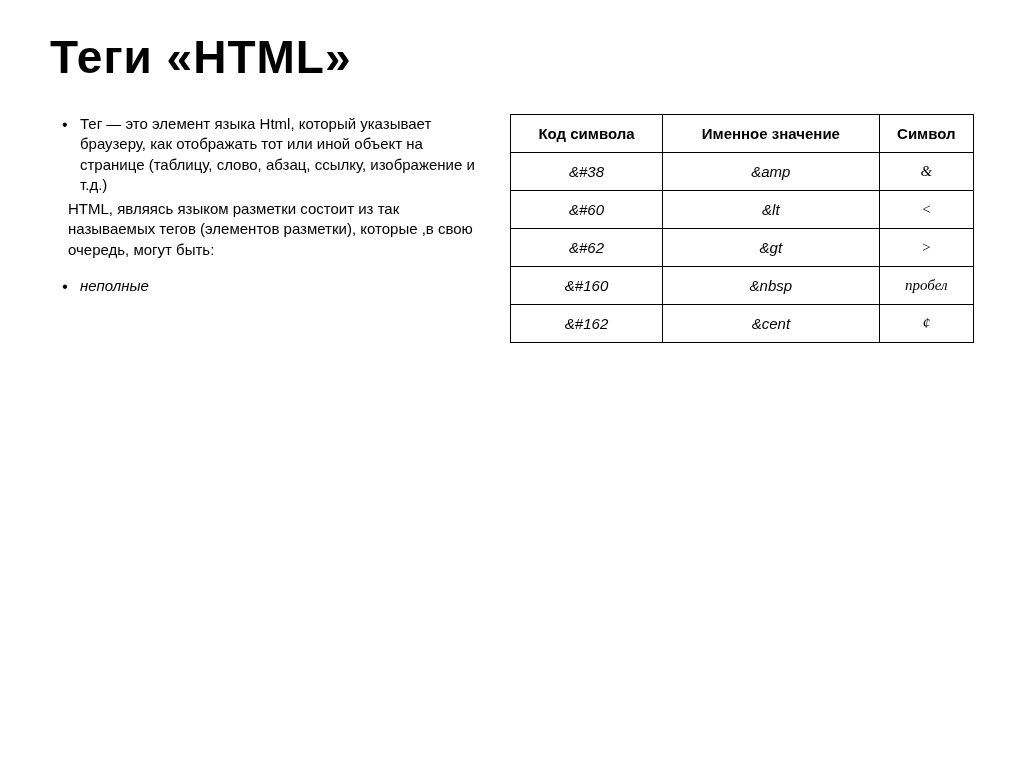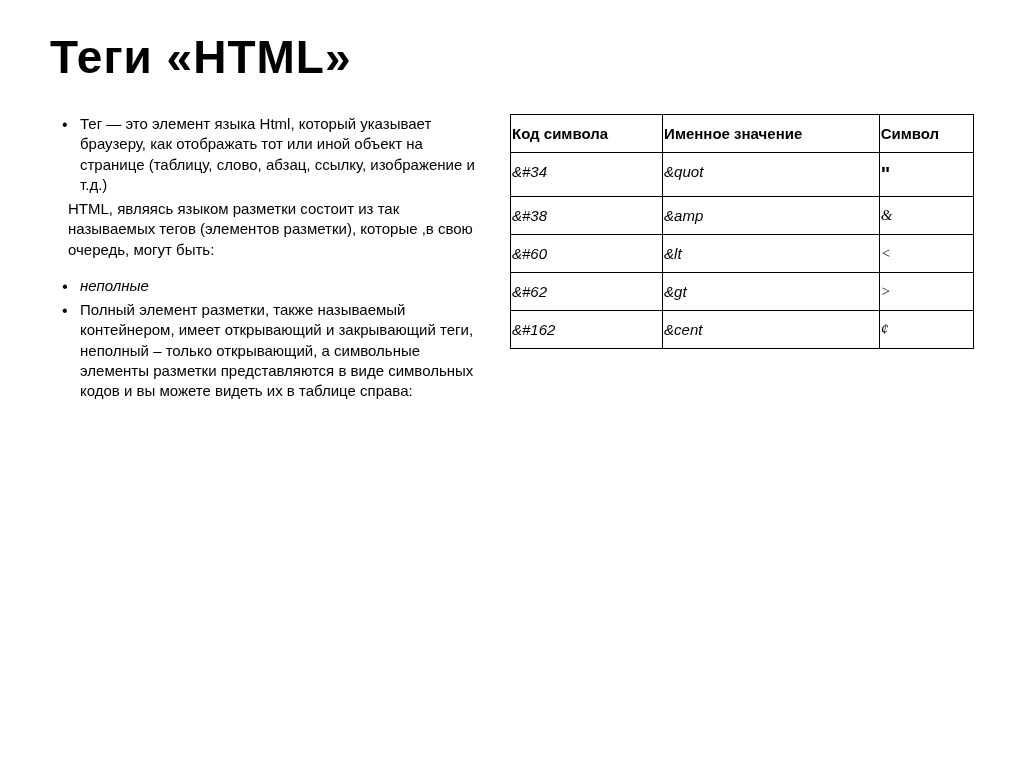--- a/index.html
+++ b/index.html
@@ -53,21 +53,21 @@
     margin-bottom: 16px;
   }
   table {
     border-collapse: collapse;
     width: 100%;
     font-size: 15px;
   }
   th, td {
     border: 1px solid #000;
     padding: 10px 1px;
-    text-align: left;
+    text-align: center;
     vertical-align: top;
   }
   th {
     font-weight: bold;
   }
   td.named {
     font-style: italic;
   }
   td.sym {
     font-style: italic;
@@ -87,55 +87,54 @@
 
 <div class="columns">
 
   <div class="left">
     <ul>
       <li class="bulleted">Тег — это элемент языка Html, который указывает браузеру, как отображать тот или иной объект на странице (таблицу, слово, абзац, ссылку, изображение и т.д.)</li>
     </ul>
     <div class="nonbullet">HTML, являясь языком разметки состоит из так называемых тегов (элементов разметки), которые ,в свою очередь, могут быть:</div>
     <ul>
       <li class="bulleted italic">неполные</li>
-      <li class="bulleted">Полный элемент разметки, также называемый контейнером, имеет открывающий и закрывающий теги, неполный – только открывающий, а символьные элементы разметки представляются в виде символьных кодов и вы можете видеть их в таблице справа:</li>
     </ul>
   </div>
 
   <div class="right">
     <table>
       <thead>
         <tr>
           <th>Код символа</th>
           <th>Именное значение</th>
           <th>Символ</th>
         </tr>
       </thead>
       <tbody>
-        <tr class="first-row">
-          <td class="named">&amp;#34</td>
-          <td class="named">&amp;quot</td>
-          <td class="sym">"</td>
-        </tr>
         <tr>
           <td class="named">&amp;#38</td>
           <td class="named">&amp;amp</td>
           <td class="sym">&amp;</td>
         </tr>
         <tr>
           <td class="named">&amp;#60</td>
           <td class="named">&amp;lt</td>
           <td class="sym">&lt;</td>
         </tr>
         <tr>
           <td class="named">&amp;#62</td>
           <td class="named">&amp;gt</td>
           <td class="sym">&gt;</td>
         </tr>
         <tr>
+          <td class="named">&amp;#160</td>
+          <td class="named">&amp;nbsp</td>
+          <td class="sym">пробел</td>
+        </tr>
+        <tr>
           <td class="named">&amp;#162</td>
           <td class="named">&amp;cent</td>
           <td class="sym">¢</td>
         </tr>
       </tbody>
     </table>
   </div>
 
 </div>
 

